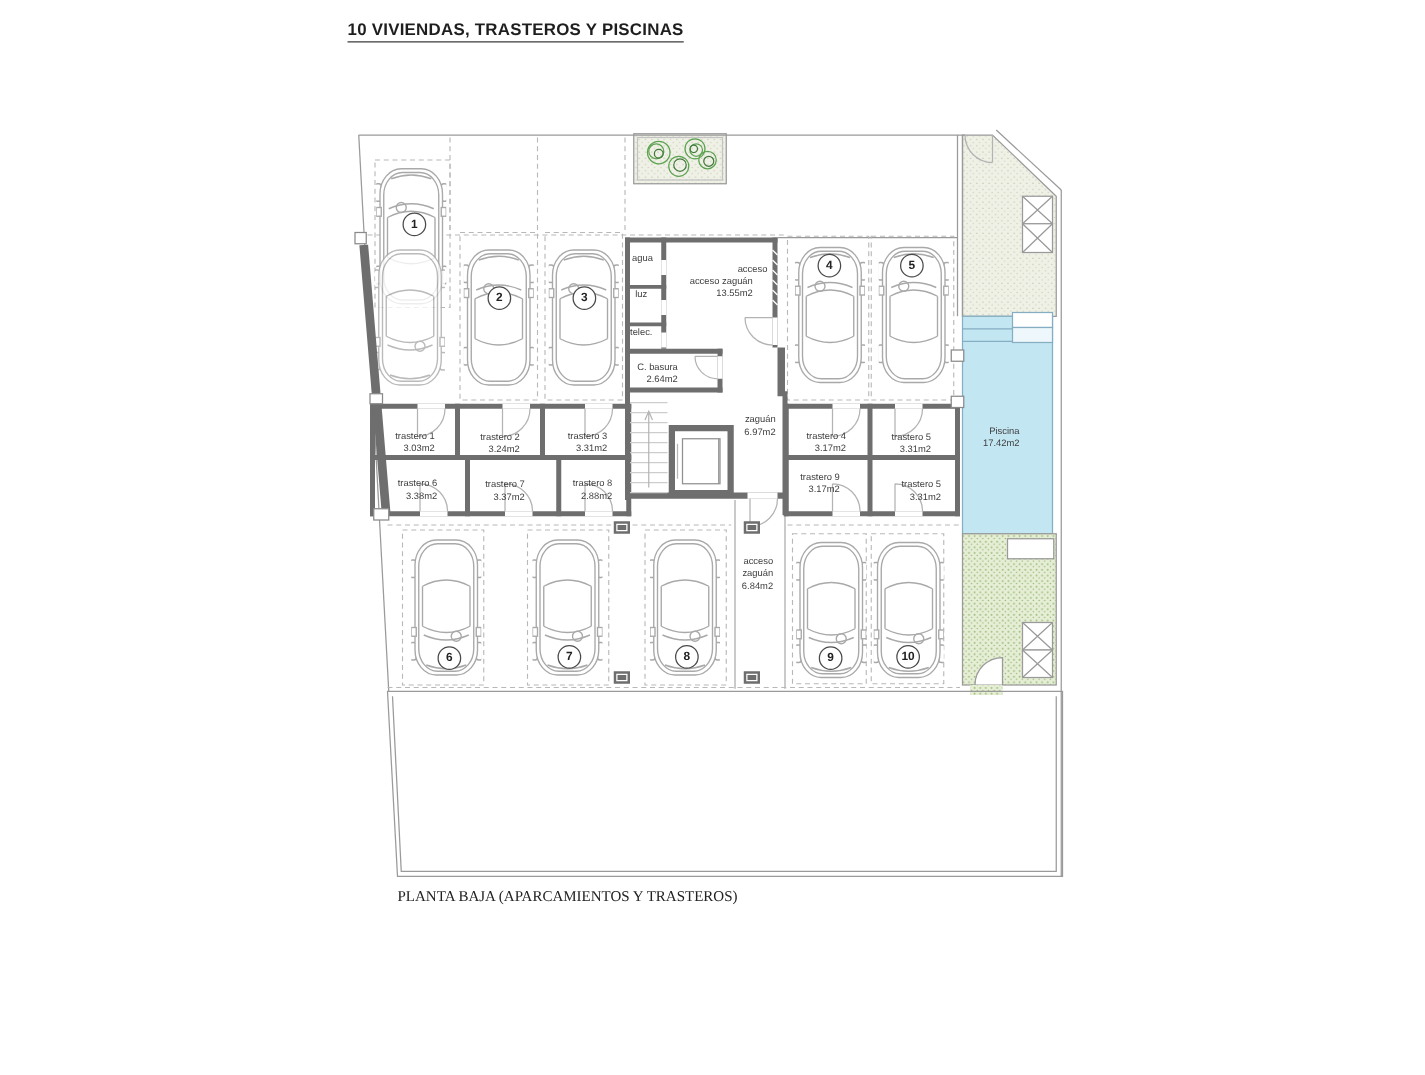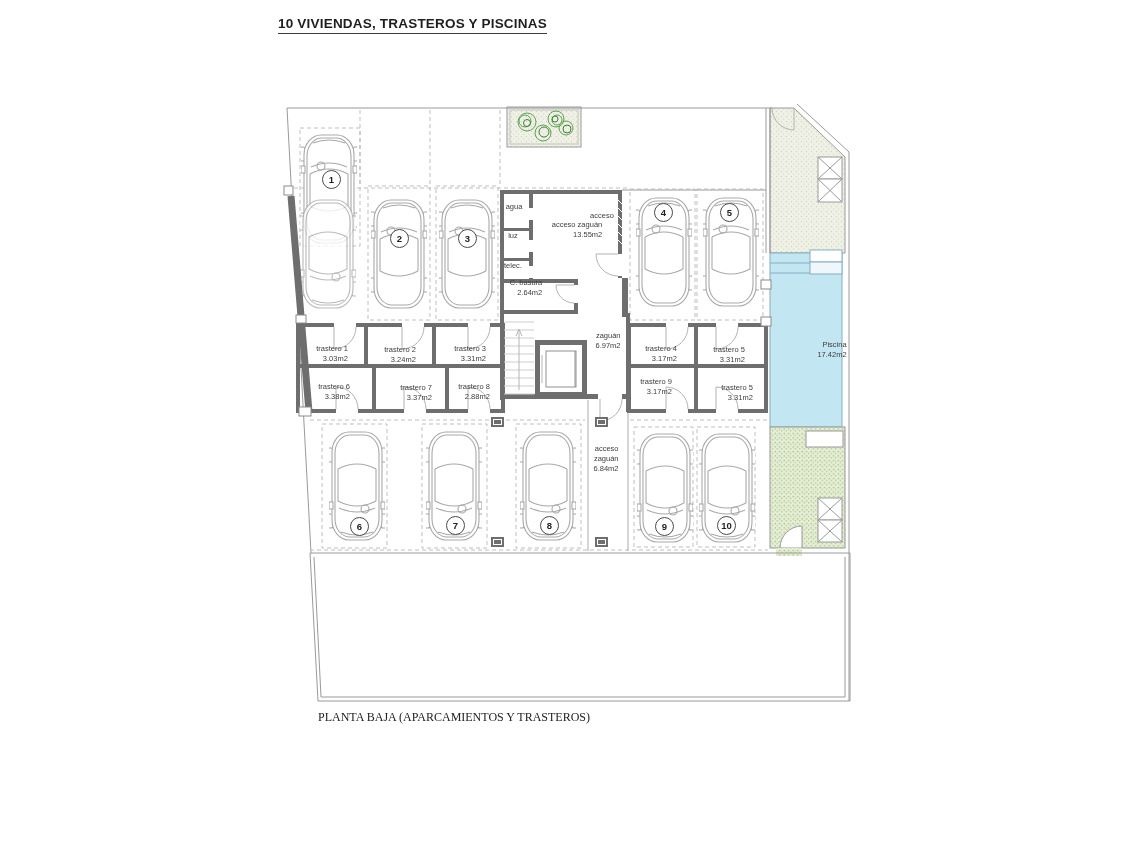--- a/index.html
+++ b/index.html
@@ -296,34 +296,34 @@
   <div class="lbl" style="left:513px;top:266px">
     <span class="ln">telec.</span>
     </div>
   <div class="lbl" style="left:602px;top:216px">
     <span class="ln">acceso</span>
     </div>
   <div class="lbl" style="left:577px;top:230px">
     <span class="ln">acceso zaguán</span>
     <span class="ln">13.55m2</span>
     </div>
-  <div class="lbl" style="left:526px;top:288px">
+  <div class="lbl" style="left:526px;top:299px">
     <span class="ln">C. basura</span>
     <span class="ln">2.64m2</span>
     </div>
   <div class="lbl" style="left:608px;top:341px">
     <span class="ln">zaguán</span>
     <span class="ln">6.97m2</span>
     </div>
   <div class="lbl" style="left:606px;top:459px">
     <span class="ln">acceso</span>
     <span class="ln">zaguán</span>
     <span class="ln">6.84m2</span>
     </div>
-  <div class="lbl" style="left:832px;top:350px">
+  <div class="lbl" style="left:801px;top:350px">
     <span class="ln">Piscina</span>
     <span class="ln">17.42m2</span>
     </div>
 
   <div class="lbl" style="left:332px;top:354px">
     <span class="ln">trastero 1</span>
     <span class="ln">3.03m2</span>
     </div>
   <div class="lbl" style="left:400px;top:355px">
     <span class="ln">trastero 2</span>
@@ -338,21 +338,21 @@
     <span class="ln">3.17m2</span>
     </div>
   <div class="lbl" style="left:729px;top:355px">
     <span class="ln">trastero 5</span>
     <span class="ln">3.31m2</span>
     </div>
   <div class="lbl" style="left:334px;top:392px">
     <span class="ln">trastero 6</span>
     <span class="ln">3.38m2</span>
     </div>
-  <div class="lbl" style="left:416px;top:393px">
+  <div class="lbl" style="left:404px;top:393px">
     <span class="ln">trastero 7</span>
     <span class="ln">3.37m2</span>
     </div>
   <div class="lbl" style="left:474px;top:392px">
     <span class="ln">trastero 8</span>
     <span class="ln">2.88m2</span>
     </div>
   <div class="lbl" style="left:656px;top:387px">
     <span class="ln">trastero 9</span>
     <span class="ln">3.17m2</span>

